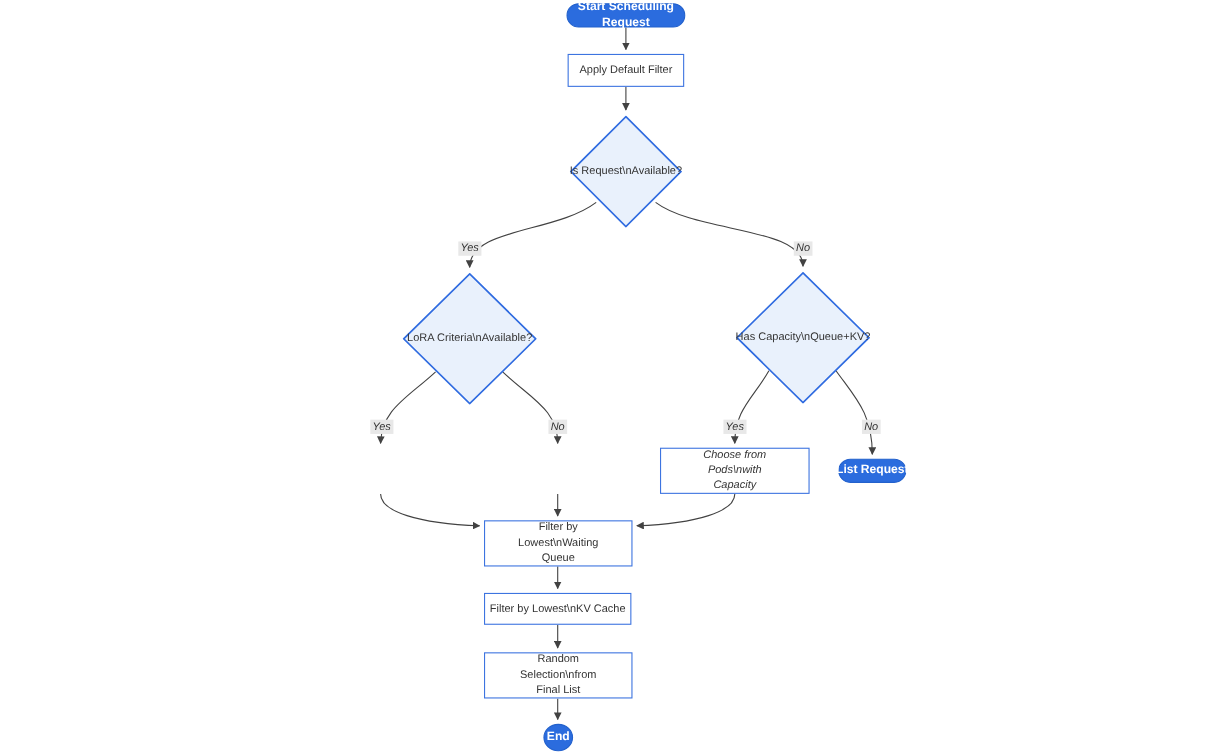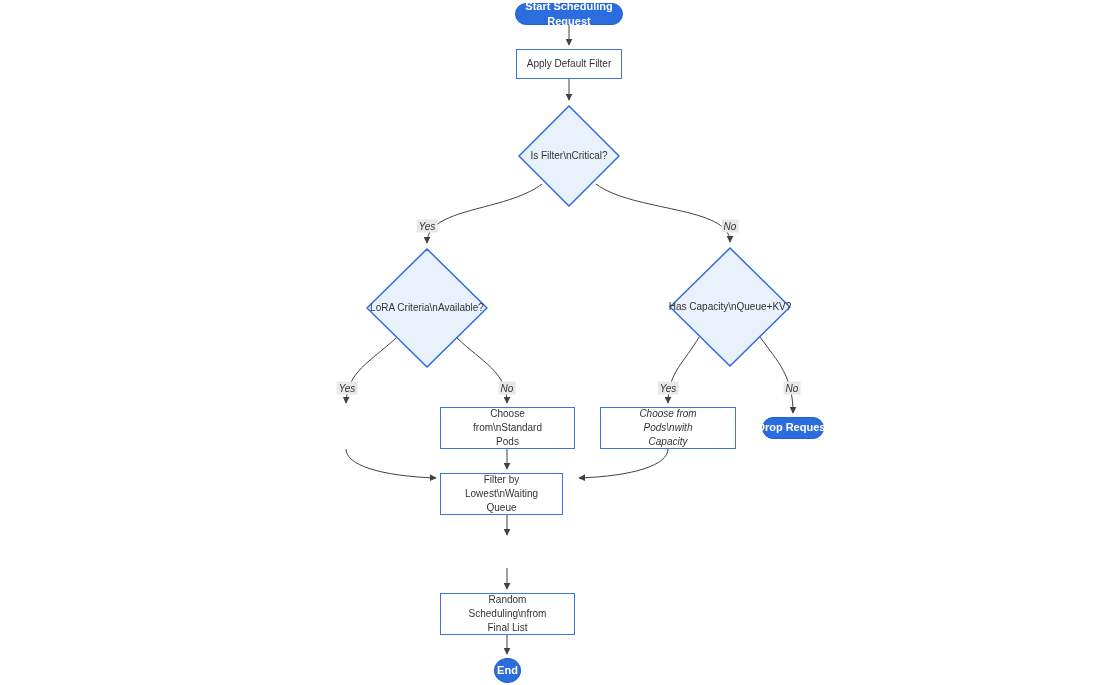--- a/index.html
+++ b/index.html
@@ -105,48 +105,48 @@
   </svg>
 
   <div class="node pill" style="left:515px; top:3px; width:108px; height:22px;">Start Scheduling Request</div>
 
   <div class="node rect nowrap" style="left:516px; top:49px; width:106px; height:30px;">Apply Default Filter</div>
 
   <div class="node diamond-box" style="left:518px; top:105px; width:102px; height:102px;">
     <svg width="102" height="102">
       <polygon points="51,1 101,51 51,101 1,51" fill="#e9f1fc" stroke="#2f6be0" stroke-width="1.5"></polygon>
     </svg>
-    <span class="dlabel">Is Filter\nCritical?</span>
+    <span class="dlabel">Is Request\nAvailable?</span>
   </div>
 
   <div class="node diamond-box" style="left:669px; top:247px; width:122px; height:120px;">
     <svg width="122" height="120">
       <polygon points="61,1 121,60 61,119 1,60" fill="#e9f1fc" stroke="#2f6be0" stroke-width="1.5"></polygon>
     </svg>
     <span class="dlabel">Has Capacity\nQueue+KV?</span>
   </div>
 
   <div class="node diamond-box" style="left:366px; top:248px; width:122px; height:120px;">
     <svg width="122" height="120">
       <polygon points="61,1 121,60 61,119 1,60" fill="#e9f1fc" stroke="#2f6be0" stroke-width="1.5"></polygon>
     </svg>
     <span class="dlabel">LoRA Criteria\nAvailable?</span>
   </div>
 
 
-  <div class="node rect" style="left:440px; top:407px; width:135px; height:42px;">Choose from\nStandard Pods</div>
 
   <div class="node rect" style="left:600px; top:407px; width:136px; height:42px;font-style:italic;">Choose from Pods\nwith Capacity</div>
 
-  <div class="node pill nowrap" style="left:762px; top:417px; width:62px; height:22px;">Drop Request</div>
+  <div class="node pill nowrap" style="left:762px; top:417px; width:62px; height:22px;">List Request</div>
 
-  <div class="node rect" style="left:440px; top:473px; width:123px; height:42px;text-align:center;">Filter by Lowest\nWaiting Queue</div>
+  <div class="node rect" style="left:440px; top:473px; width:135px; height:42px;text-align:center;">Filter by Lowest\nWaiting Queue</div>
 
+  <div class="node rect nowrap" style="left:440px; top:539px; width:134px; height:29px;">Filter by Lowest\nKV Cache</div>
 
-  <div class="node rect" style="left:440px; top:593px; width:135px; height:42px;">Random Scheduling\nfrom Final List</div>
+  <div class="node rect" style="left:440px; top:593px; width:135px; height:42px;">Random Selection\nfrom Final List</div>
 
   <div class="node circle" style="left:494px; top:658px; width:27px; height:25px;">End</div>
 
   <div class="edge-label" style="left:427px; top:226px;">Yes</div>
   <div class="edge-label" style="left:730px; top:226px;">No</div>
   <div class="edge-label" style="left:347px; top:388px;">Yes</div>
   <div class="edge-label" style="left:507px; top:388px;">No</div>
   <div class="edge-label" style="left:668px; top:388px;">Yes</div>
   <div class="edge-label" style="left:792px; top:388px;">No</div>
 

